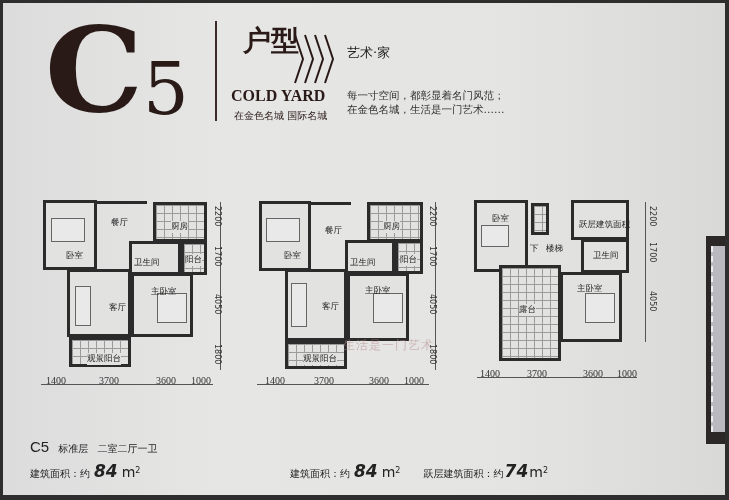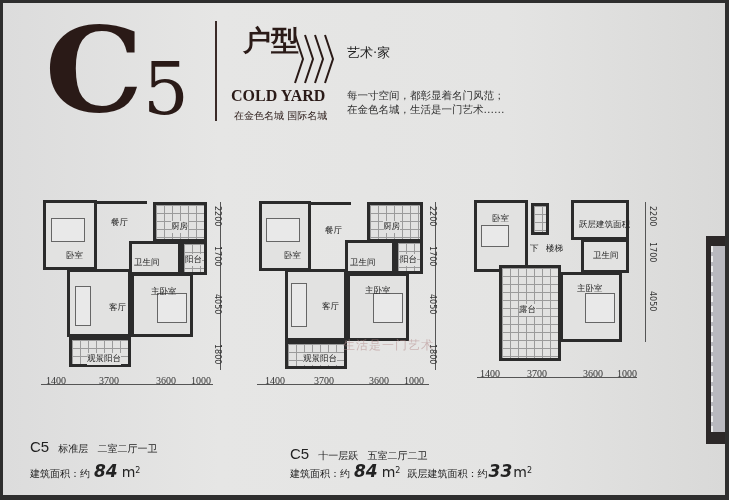--- a/index.html
+++ b/index.html
@@ -170,24 +170,19 @@
 
   <div class="cap1" style="left:27px;top:434px;">
     <span class="code">C5</span>
     <span class="small">标准层</span>
     <span class="small">二室二厅一卫</span>
   </div>
   <div class="cap2" style="left:27px;top:458px;">
     <span>建筑面积：约</span><span class="num">84</span><span class="unit">m</span><sup>2</sup>
   </div>
 
-  <div class="cap1" style="left:287px;top:441px;">
-    <span class="code">C5</span>
-    <span class="small">十一层跃</span>
-    <span class="small">五室二厅二卫</span>
-  </div>
   <div class="cap2" style="left:287px;top:458px;">
     <span>建筑面积：约</span><span class="num">84</span><span class="unit">m</span><sup>2</sup>
-    <span style="margin-left:4px">跃层建筑面积：约</span><span class="num" style="margin:0 1px">33</span><span class="unit">m</span><sup>2</sup>
+    <span style="margin-left:20px">跃层建筑面积：约</span><span class="num" style="margin:0 1px">74</span><span class="unit">m</span><sup>2</sup>
   </div>
 
 </div>
 </div>
 
 </body></html>

